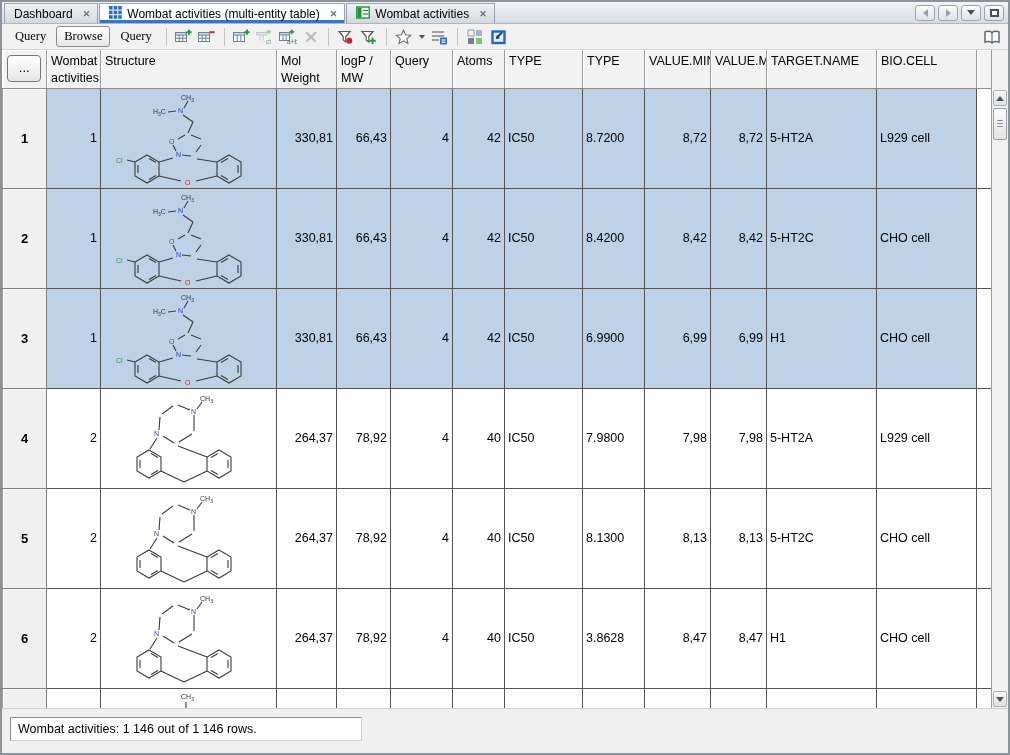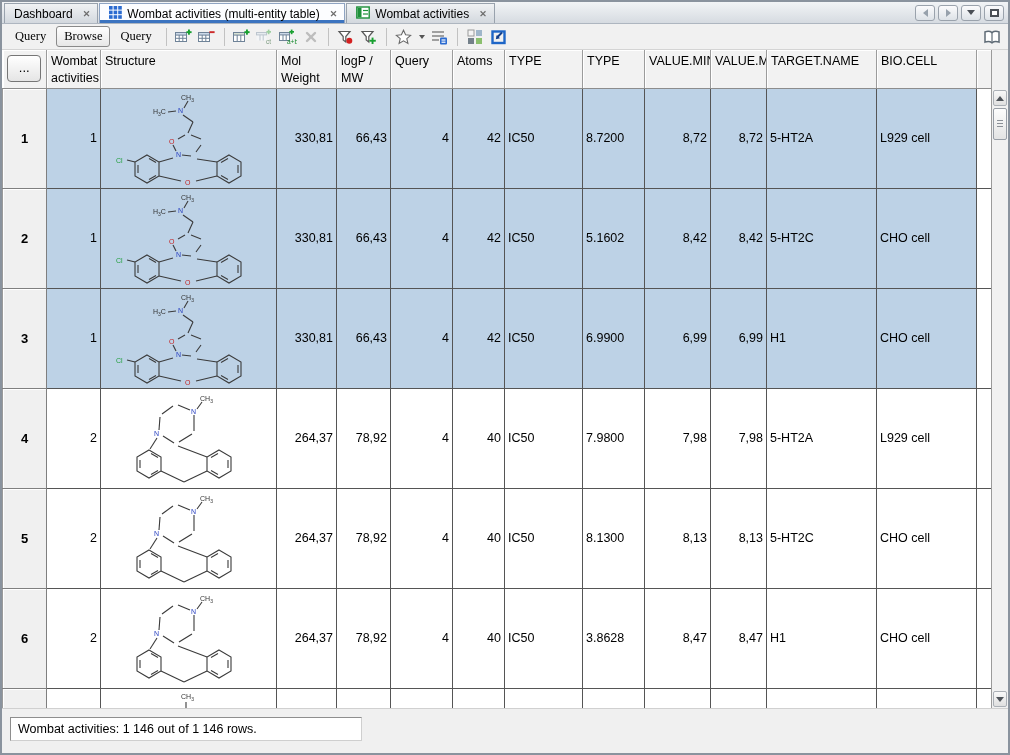--- a/index.html
+++ b/index.html
@@ -408,21 +408,21 @@
       <text x="84" y="96" fill="#c42525">O</text>
       <text x="15" y="74" fill="#209e3c">Cl</text>
     </g>
   </svg>
               </td>
               <td class="r">330,81</td>
               <td class="r">66,43</td>
               <td class="r">4</td>
               <td class="r">42</td>
               <td class="l">IC50</td>
-              <td class="l">5.1602</td>
+              <td class="l">8.4200</td>
               <td class="r">8,42</td>
               <td class="r">8,42</td>
               <td class="l">5-HT2C</td>
               <td class="l">CHO cell</td>
               <td class="filler"></td>
             </tr>
             <tr class="selected">
               <th class="rownum">3</th>
               <td class="r">1</td>
               <td class="struct">

